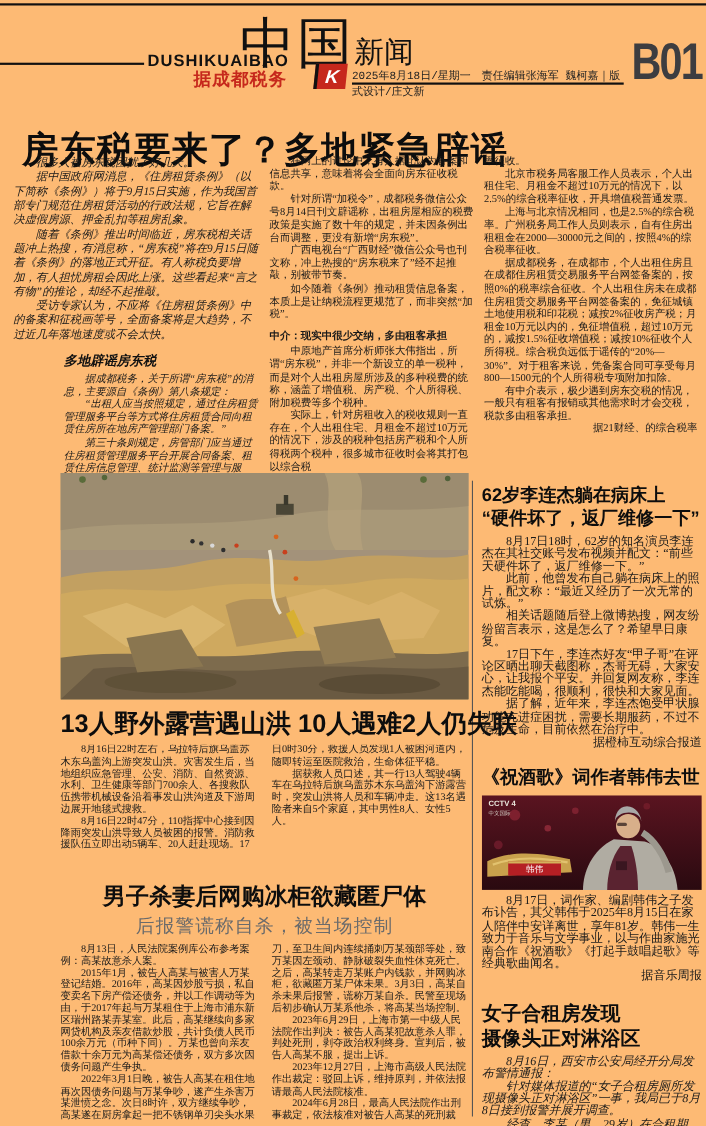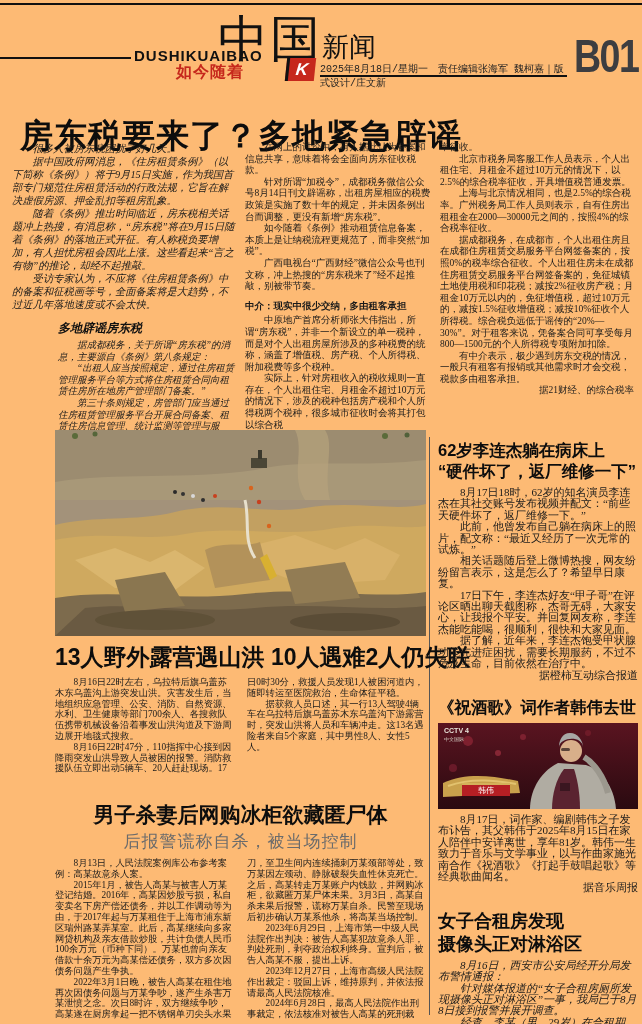--- a/index.html
+++ b/index.html
@@ -77,21 +77,21 @@
 <body>
 
 <div id="page">
 
   <div class="top-rule"></div>
   <div class="masthead-title">
     <span class="cn-large">中国</span><span class="cn-small">新闻</span>
   </div>
   <div class="left-rule"></div>
   <div class="brand-en">DUSHIKUAIBAO</div>
-  <div class="brand-cn">如今随着</div>
+  <div class="brand-cn">据成都税务</div>
   <div class="k-logo">
     <span>K</span>
   </div>
   <div class="dateline">2025年8月18日/星期一　责任编辑张海军 魏柯嘉｜版式设计/庄文新</div>
   <div class="date-rule"></div>
   <div class="page-no">B01</div>
 
   <h1 class="lead-headline">房东税要来了？多地紧急辟谣</h1>
 
   <div class="lead-cols">
@@ -105,22 +105,22 @@
       <div class="subsection">
         <h3>多地辟谣房东税</h3>
         <p>据成都税务，关于所谓“房东税”的消息，主要源自《条例》第八条规定：</p>
         <p>“出租人应当按照规定，通过住房租赁管理服务平台等方式将住房租赁合同向租赁住房所在地房产管理部门备案。”</p>
         <p>第三十条则规定，房管部门应当通过住房租赁管理服务平台开展合同备案、租赁住房信息管理、统计监测等管理与服务，并与民政、自然资源、教育、市场监督管理、金融管理、公安、税务、统计等部门建立信息共享机制。</p>
       </div>
     </div>
     <div class="col2">
       <p>在网上的讨论中，有人据此认为备案和信息共享，意味着将会全面向房东征收税款。</p>
       <p>针对所谓“加税令”，成都税务微信公众号8月14日刊文辟谣称，出租房屋相应的税费政策是实施了数十年的规定，并未因条例出台而调整，更没有新增“房东税”。</p>
+      <p>广西电视台“广西财经”微信公众号也刊文称，冲上热搜的“房东税来了”经不起推敲，别被带节奏。</p>
       <p>如今随着《条例》推动租赁信息备案，本质上是让纳税流程更规范了，而非突然“加税”。</p>
-      <p>广西电视台“广西财经”微信公众号也刊文称，冲上热搜的“房东税来了”经不起推敲，别被带节奏。</p>
       <p class="col-subhead">中介：现实中很少交纳，多由租客承担</p>
       <p>中原地产首席分析师张大伟指出，所谓“房东税”，并非一个新设立的单一税种，而是对个人出租房屋所涉及的多种税费的统称，涵盖了增值税、房产税、个人所得税、附加税费等多个税种。</p>
       <p>实际上，针对房租收入的税收规则一直存在，个人出租住宅、月租金不超过10万元的情况下，涉及的税种包括房产税和个人所得税两个税种，很多城市征收时会将其打包以综合税</p>
     </div>
     <div class="col3">
       <p style="text-indent:0">率征收。</p>
       <p>北京市税务局客服工作人员表示，个人出租住宅、月租金不超过10万元的情况下，以2.5%的综合税率征收，开具增值税普通发票。</p>
       <p>上海与北京情况相同，也是2.5%的综合税率。广州税务局工作人员则表示，自有住房出租租金在2000—30000元之间的，按照4%的综合税率征收。</p>
       <p>据成都税务，在成都市，个人出租住房且在成都住房租赁交易服务平台网签备案的，按照0%的税率综合征收。个人出租住房未在成都住房租赁交易服务平台网签备案的，免征城镇土地使用税和印花税；减按2%征收房产税；月租金10万元以内的，免征增值税，超过10万元的，减按1.5%征收增值税；减按10%征收个人所得税。综合税负远低于谣传的“20%—30%”。对于租客来说，凭备案合同可享受每月800—1500元的个人所得税专项附加扣除。</p>
       <p>有中介表示，极少遇到房东交税的情况，一般只有租客有报销或其他需求时才会交税，税款多由租客承担。</p>

